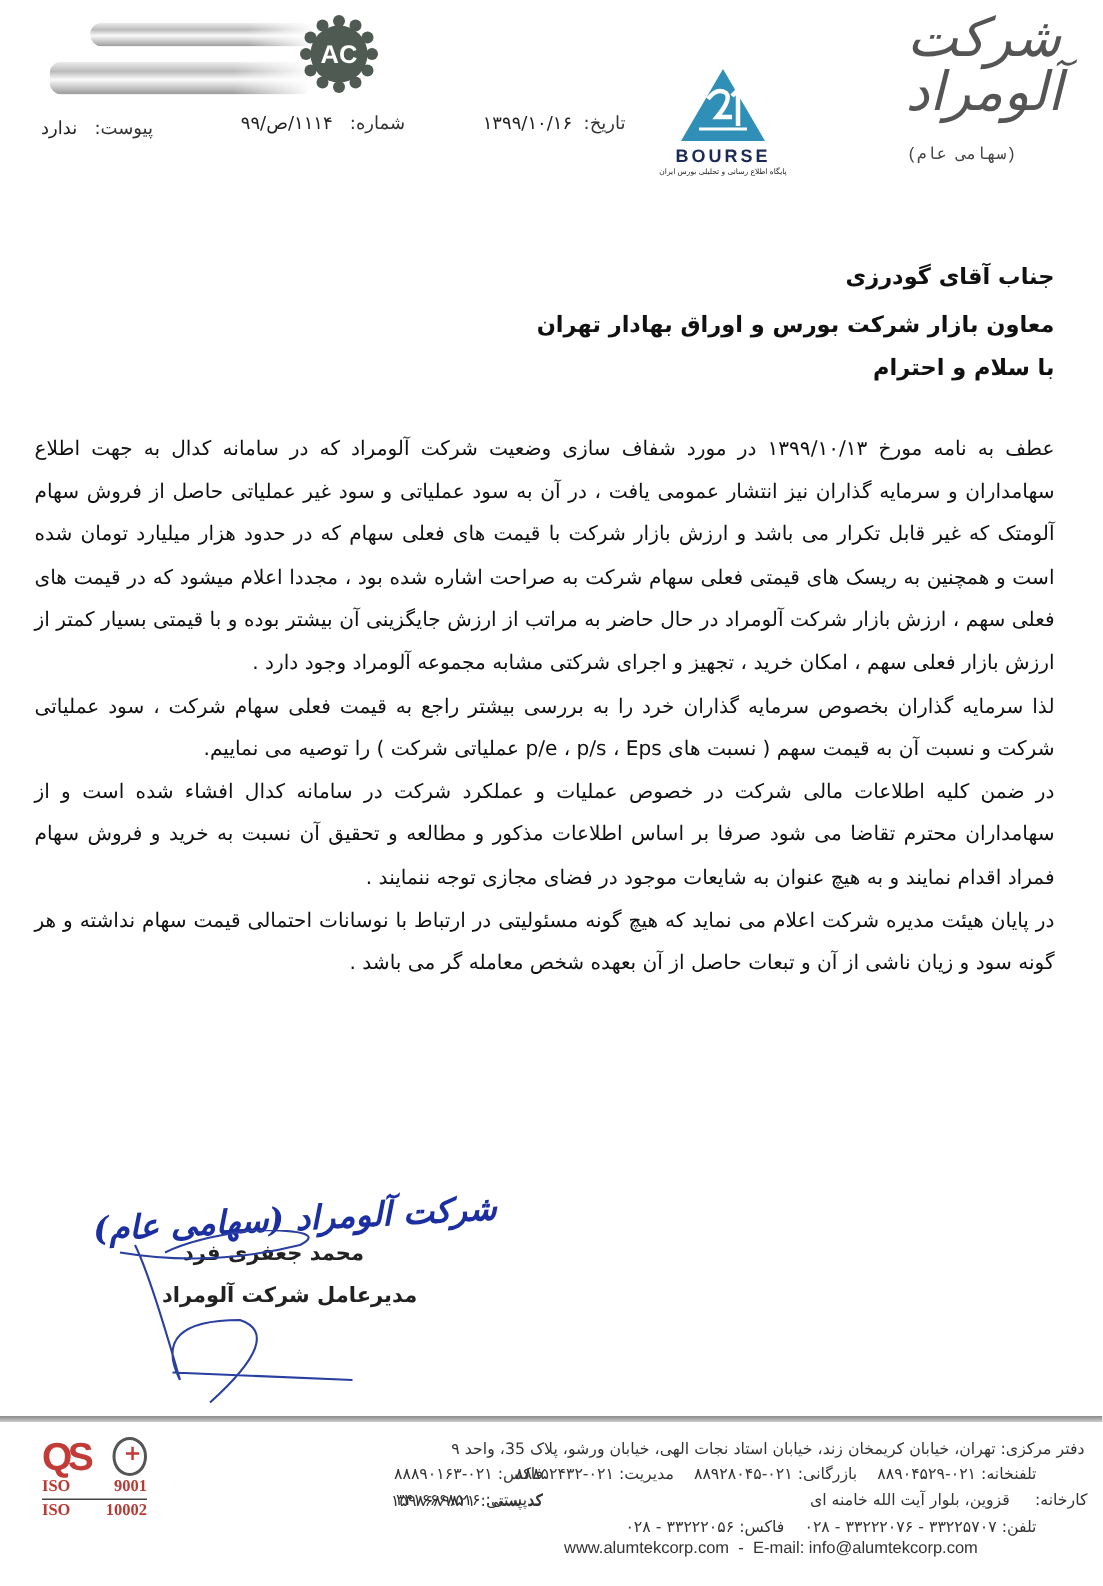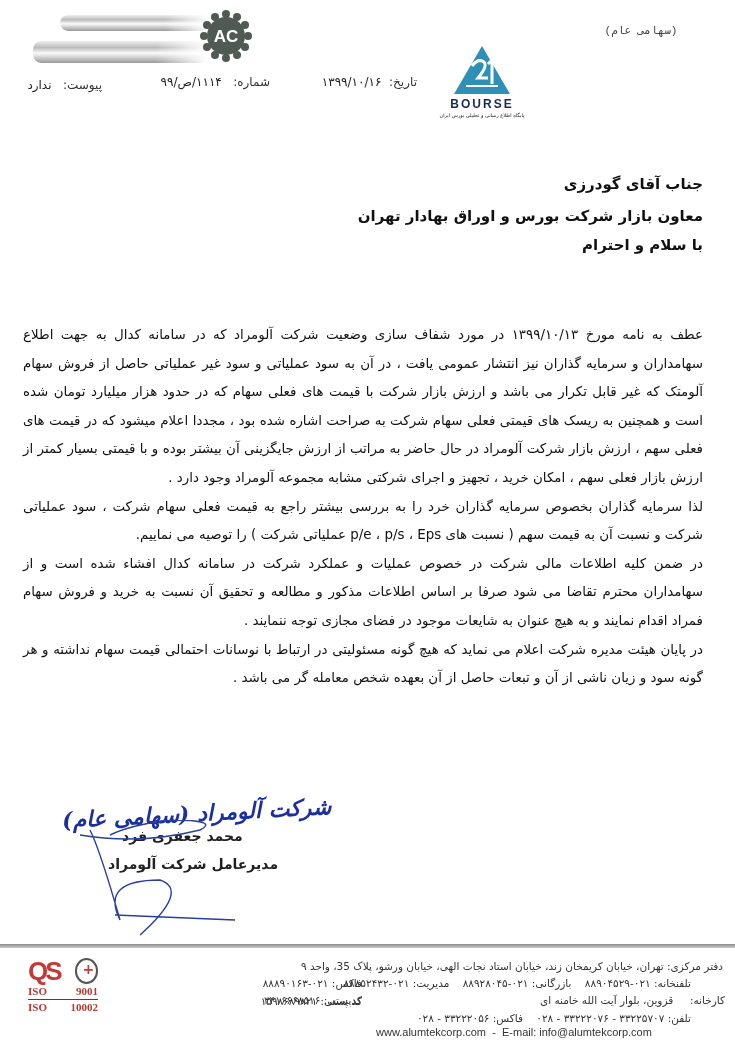--- a/index.html
+++ b/index.html
@@ -21,21 +21,21 @@
   .rod { position:absolute; border-radius:8px; background:linear-gradient(180deg,#eee 0%, #bbb 30%, #fafafa 55%, #999 100%); }
   .rod1 { left:60px; top:15px; width:150px; height:16px; -webkit-mask-image:linear-gradient(90deg,#000 70%,transparent); mask-image:linear-gradient(90deg,#000 70%,transparent); }
   .rod2 { left:33px; top:41px; width:175px; height:22px; -webkit-mask-image:linear-gradient(90deg,#000 70%,transparent); mask-image:linear-gradient(90deg,#000 70%,transparent); }
 
   .meta { top:76px; font-size:12px; color:#222; }
   .meta .lbl { color:#333; }
 
   
   .addressee { right:32px; top:168px; font-weight:bold; font-size:15px; line-height:32px; }
   .greeting { right:32px; top:236px; font-weight:bold; font-size:15px; }
-  .body-text { right:32px; top:286px; width:680px; font-size:13.4px; line-height:28.6px; text-align:justify; text-align-last:right;margin-top:35px; }
+  .body-text { right:32px; top:286px; width:680px; font-size:13.4px; line-height:28.6px; text-align:justify; text-align-last:right; }
   .body-text p { margin:0; }
 
   
   .stamp { left:62px; top:800px; font-family:"DejaVu Serif", serif; font-style:italic; font-weight:bold; color:#1b2fa0; font-size:22px; transform:rotate(-3deg); white-space:nowrap; }
   .sig-name { left:122px; top:828px; font-size:14px; font-weight:bold; color:#222; }
   .sig-title { left:108px; top:856px; font-size:14px; font-weight:bold; color:#222; }
   .sig-svg { left:60px; top:820px; }
 
   
   .footer-line { left:0; top:944px; width:735px; height:4px; background:linear-gradient(180deg,#8a8a8a,#ccc); }
@@ -47,20 +47,21 @@
   .iso-row { display:flex; justify-content:space-between; font-family:Liberation Serif, serif; font-size:11px; color:#b93a35; font-weight:bold; line-height:15px; }
   .iso-row.first { border-bottom:1px solid #444; }
 
   .addr { font-size:10.5px; color:#333; line-height:17px; white-space:nowrap; }
   .web { font-family:"Liberation Sans", sans-serif; font-size:11px; color:#333; }
 </style>
 </head>
 <body>
 
 <div class="abs company-logo rtl">
+  <div class="company-name">شرکت آلومراد</div>
   <div class="company-sub">(سهامی عام)</div>
 </div>
 
 <div class="abs bourse-logo">
   <svg width="60" height="52" viewBox="0 0 60 52">
     <polygon points="30,2 58,50 2,50" fill="#2f8fb6"></polygon>
     <path d="M20,22 Q26,14 32,18 Q36,22 26,34 L36,34" stroke="#fff" stroke-width="3" fill="none"></path>
     <path d="M36,20 L40,16 L40,40" stroke="#fff" stroke-width="3" fill="none"></path>
     <line x1="14" y1="42" x2="46" y2="42" stroke="#fff" stroke-width="2"></line>
   </svg>

